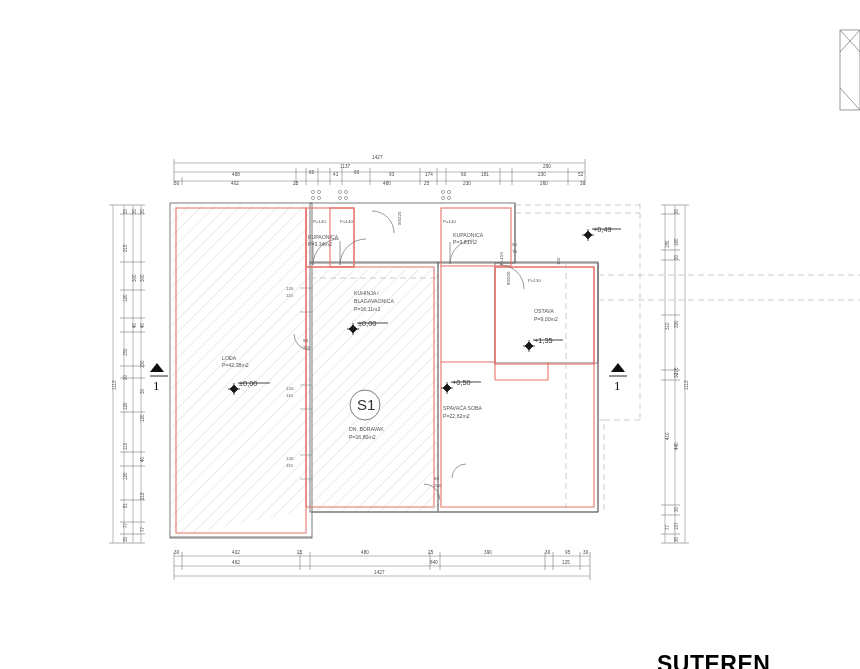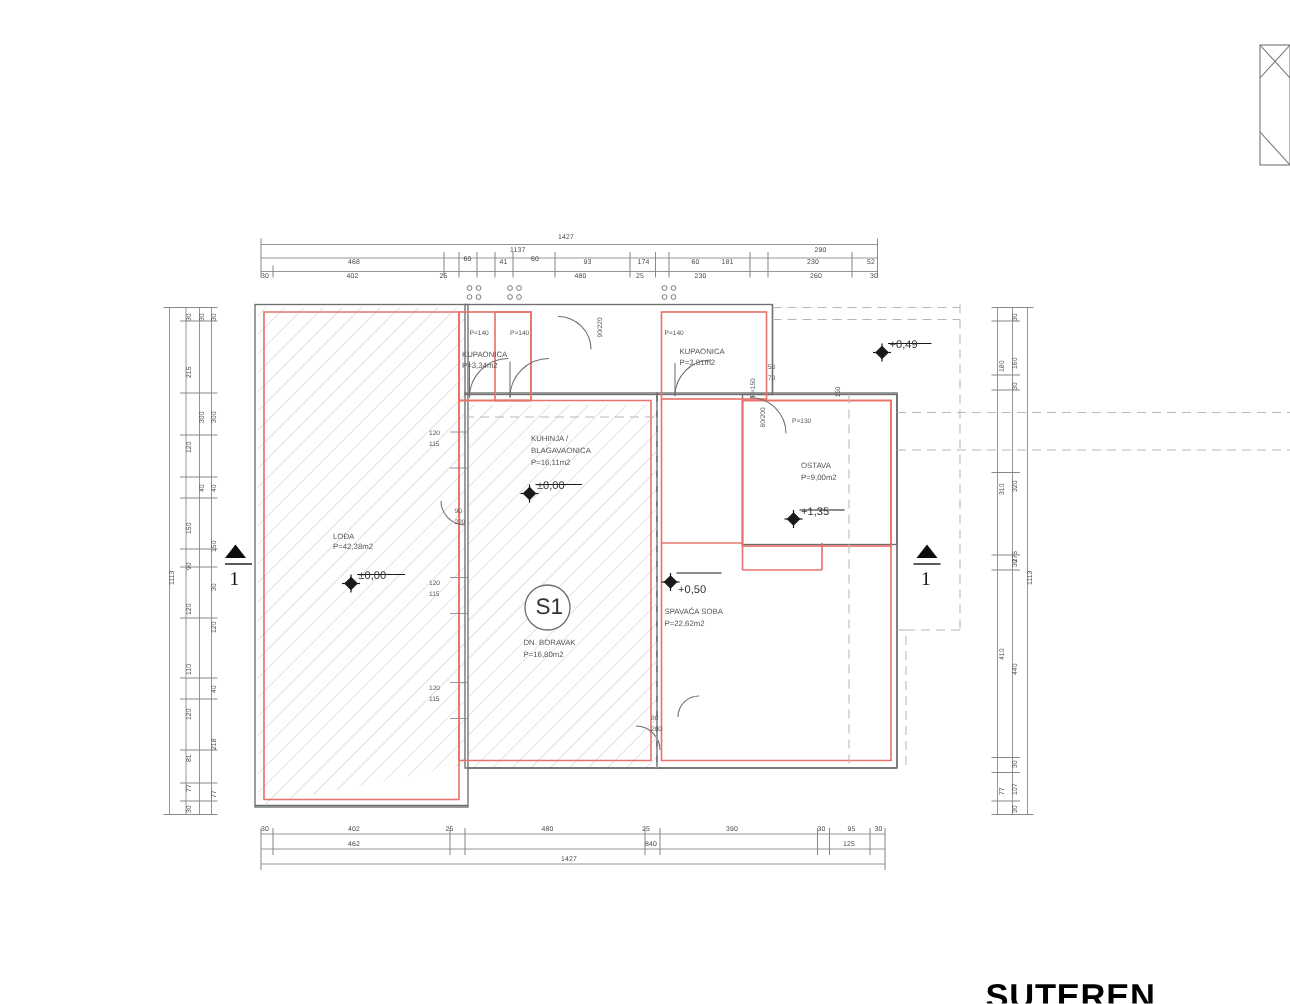--- a/index.html
+++ b/index.html
@@ -390,21 +390,21 @@
 <div class="lbl room" style="left:349px;top:434px;">P=16,80m2</div>
 
 <div class="lbl room" style="left:443px;top:405px;">SPAVAĆA SOBA</div>
 <div class="lbl room" style="left:443px;top:413px;">P=22,62m2</div>
 
 <div class="lbl room" style="left:534px;top:308px;">OSTAVA</div>
 <div class="lbl room" style="left:534px;top:316px;">P=9,00m2</div>
 
 <div class="lbl lvl" style="left:239px;top:379px;">±0,00</div>
 <div class="lbl lvl" style="left:358px;top:319px;">±0,00</div>
-<div class="lbl lvl" style="left:452px;top:388px;text-align:center;">+0,50</div>
+<div class="lbl lvl" style="left:452px;top:378px;text-align:center;">+0,50</div>
 <div class="lbl lvl" style="left:534px;top:336px;">+1,35</div>
 <div class="lbl lvl" style="left:593px;top:225px;">+0,49</div>
 
 <div class="s1" style="left:357px;top:396px;">S1</div>
 <div class="lbl sect" style="left:153px;top:378px;">1</div>
 <div class="lbl sect" style="left:614px;top:378px;">1</div>
 
 <div class="title" style="left:657px;top:604px;margin-top:47px;">SUTEREN</div>
 
 </div>

